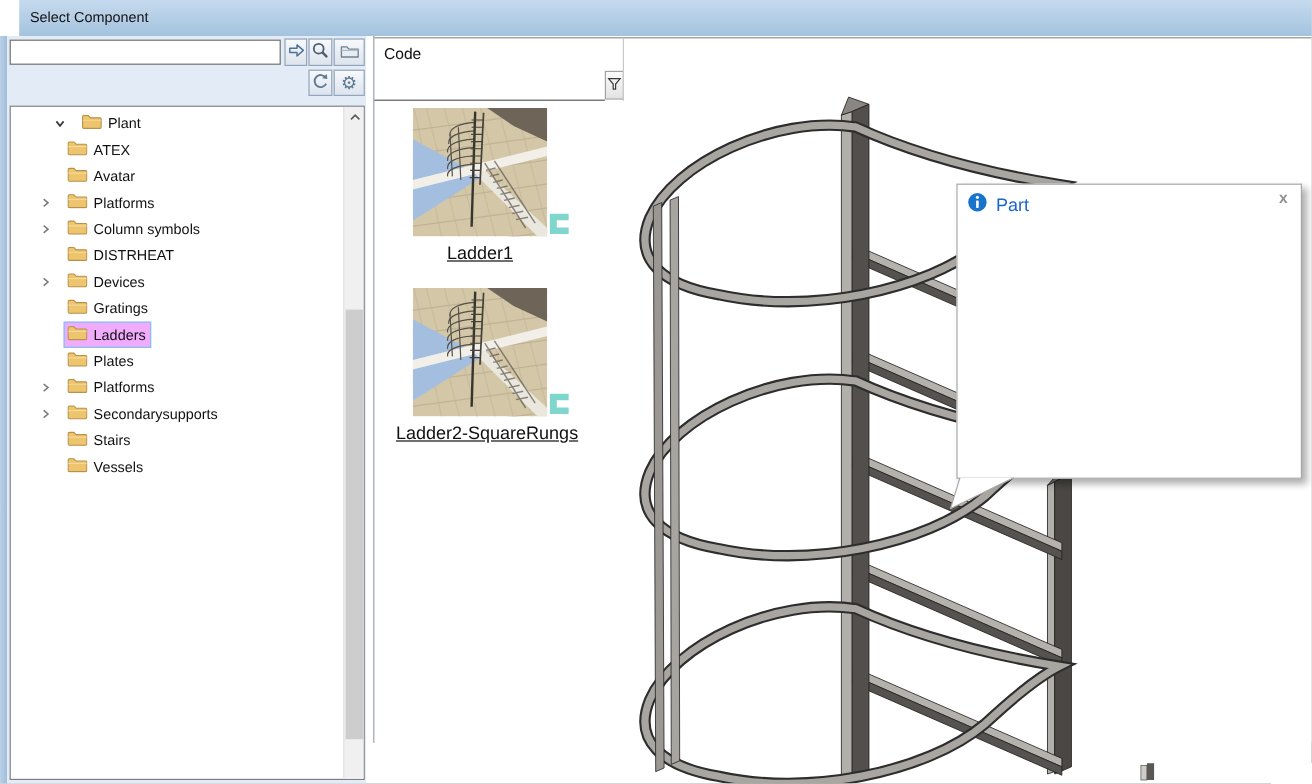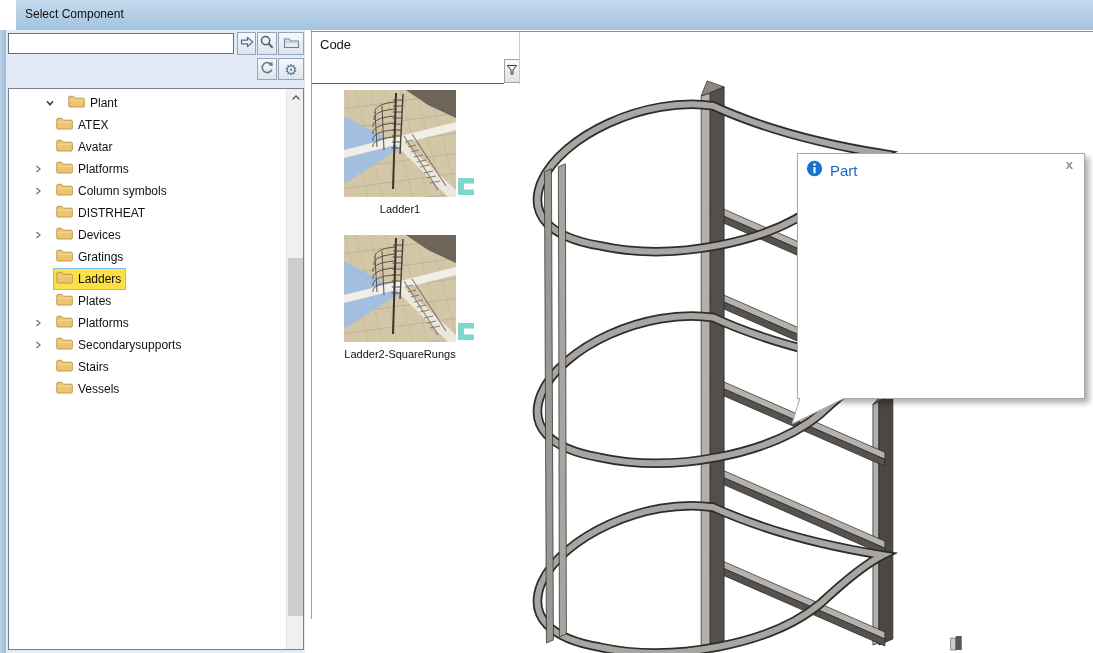--- a/index.html
+++ b/index.html
@@ -34,43 +34,43 @@
           background:#fff; border:1px solid #7b7f88; overflow:hidden; }
   .tree-rows { position:absolute; left:0; top:3px; right:17px; }
   .tree-row { display:flex; align-items:center; height:22px; font-size:12px; color:#111;
               padding-left:22px; cursor:default; }
   .tree-row.root { padding-left:34px; }
   .chev { width:14px; display:inline-flex; justify-content:center; flex:none; margin-right:8px; }
   .tree-row .chev svg { visibility:hidden; }
   .tree-row.root .chev svg, .tree-row.has-children .chev svg { visibility:visible; }
   .row-body { display:inline-flex; align-items:center; gap:5px; padding:2px 4px 2px 2px;
               border:1px solid transparent; }
-  .tree-row.selected .row-body { background:#fde047; border-color:#7fc3ef; }
+  .tree-row.selected .row-body { background:#f0abfc; border-color:#7fc3ef; }
   .vscroll { position:absolute; right:0; top:0; width:17px; height:100%; background:#f0f0f0;
              border-left:1px solid #e2e2e2; }
   .vscroll-up { position:absolute; left:0; top:0; width:17px; height:17px;
                 display:flex; align-items:center; justify-content:center; }
   .vthumb { position:absolute; left:1px; top:169px; width:15px; height:358px; background:#cdcdcd; }
 
   
   .main { position:absolute; left:311px; top:30px; width:782px; height:589px;
           background:#fff; border-left:1px solid #99a0ac; }
   .main-topline { position:absolute; left:0; top:1px; width:100%; height:1px; background:#909090; }
   .code-label { position:absolute; left:8px; top:7px; font-size:13px; color:#111; }
   .filter-btn { position:absolute; left:192px; top:29px; width:16px; height:24px;
                 background:linear-gradient(#fbfbfb,#e3e3e3); border:1px solid #a2a2a2;
                 display:flex; align-items:center; justify-content:center; padding:0; cursor:pointer; }
   .code-underline { position:absolute; left:0; top:53px; width:192px; height:1px; background:#5a5a5a; }
   .code-vline { position:absolute; left:207px; top:2px; width:1px; height:52px; background:#c9c9c9; }
 
   .thumb-list { position:absolute; left:32px; top:60px; width:160px; }
   .thumb-item { position:relative; width:112px; margin-bottom:20px; cursor:pointer; }
   .thumb-img { display:block; width:112px; height:107px; }
-  .thumb-label { width:140px; margin:6px 0 0 -14px; text-align:center; font-size:11px; color:#111;
-                 white-space:nowrap; }
+  .thumb-label { width:140px; margin:6px 0 0 -14px; text-align:center; font-size:15px; color:#111;
+                 white-space:nowrap;text-decoration:underline; }
   .c-logo { position:absolute; left:114px; top:88px; }
 
   
   .viewport3d { position:absolute; left:209px; top:2px; width:573px; height:621px; }
 
   
   .tooltip { position:absolute; left:797px; top:153px; width:288px; height:246px; background:#fff;
              border:1px solid #a8a8a8; box-shadow:4px 4px 6px rgba(0,0,0,.32); z-index:10;padding-left:24px; }
   .tt-head { position:absolute; left:8px; top:6px; display:flex; align-items:center; gap:7px; }
   .tt-title { font-size:15px; color:#1b66c9; }

